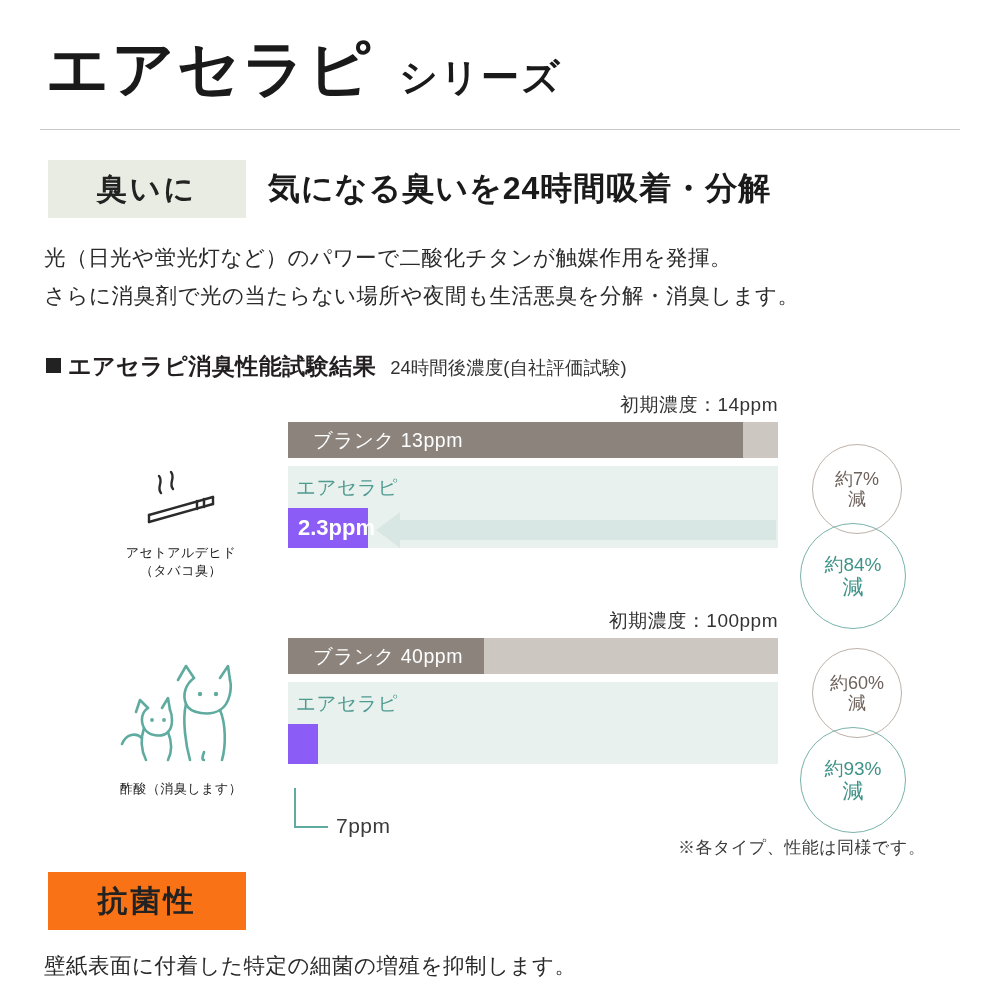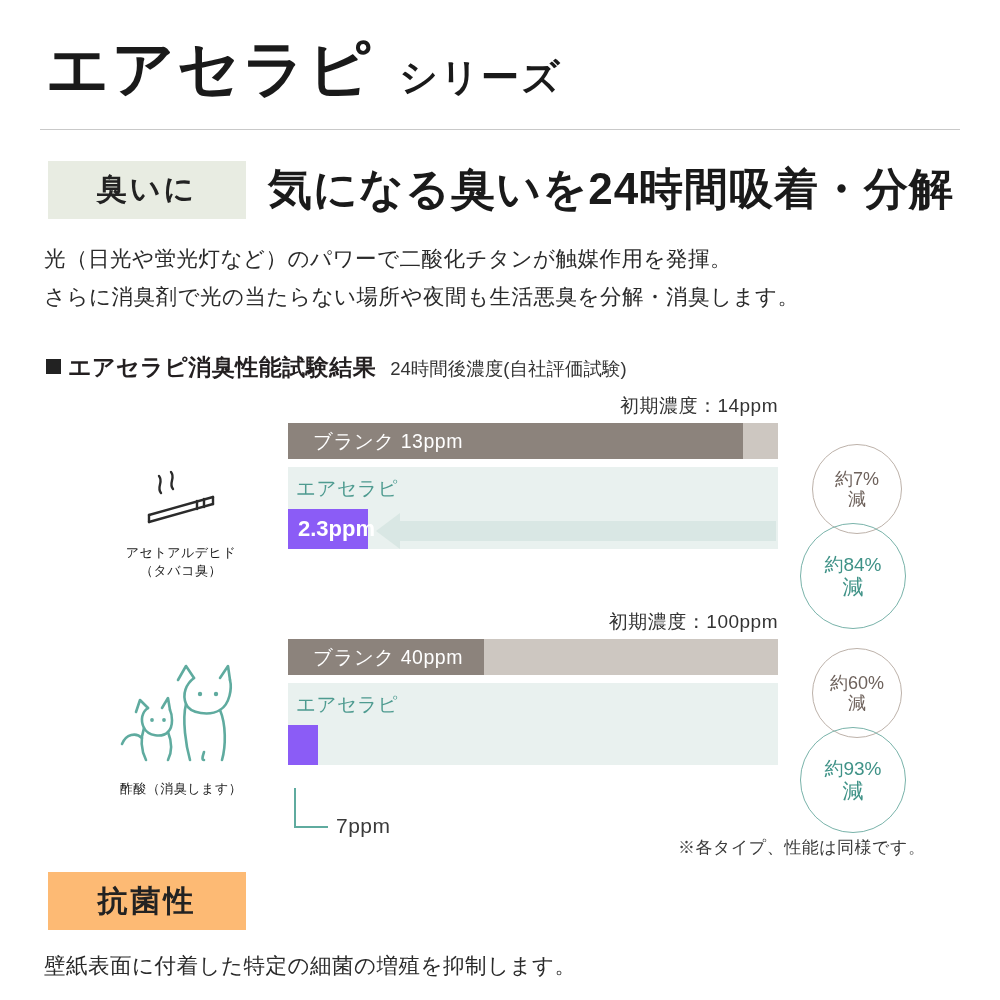--- a/index.html
+++ b/index.html
@@ -51,24 +51,24 @@
     width: 198px;
     height: 58px;
     display: flex;
     align-items: center;
     justify-content: center;
     font-size: 30px;
     font-weight: 700;
     letter-spacing: 3px;
   }
   .chip-odor { background: #e8ece2; color: #222; }
-  .chip-anti { background: #fdba74; color: #222; }
+  .chip-anti { background: #f97316; color: #222; }
   .band-head {
     margin-left: 22px;
-    font-size: 44px;
+    font-size: 32px;
     font-weight: 700;
     letter-spacing: 1px;
     color: #1a1a1a;
   }
 
   .para {
     margin: 22px 0 0 44px;
     font-size: 21.5px;
     line-height: 1.75;
     color: #2a2a2a;

